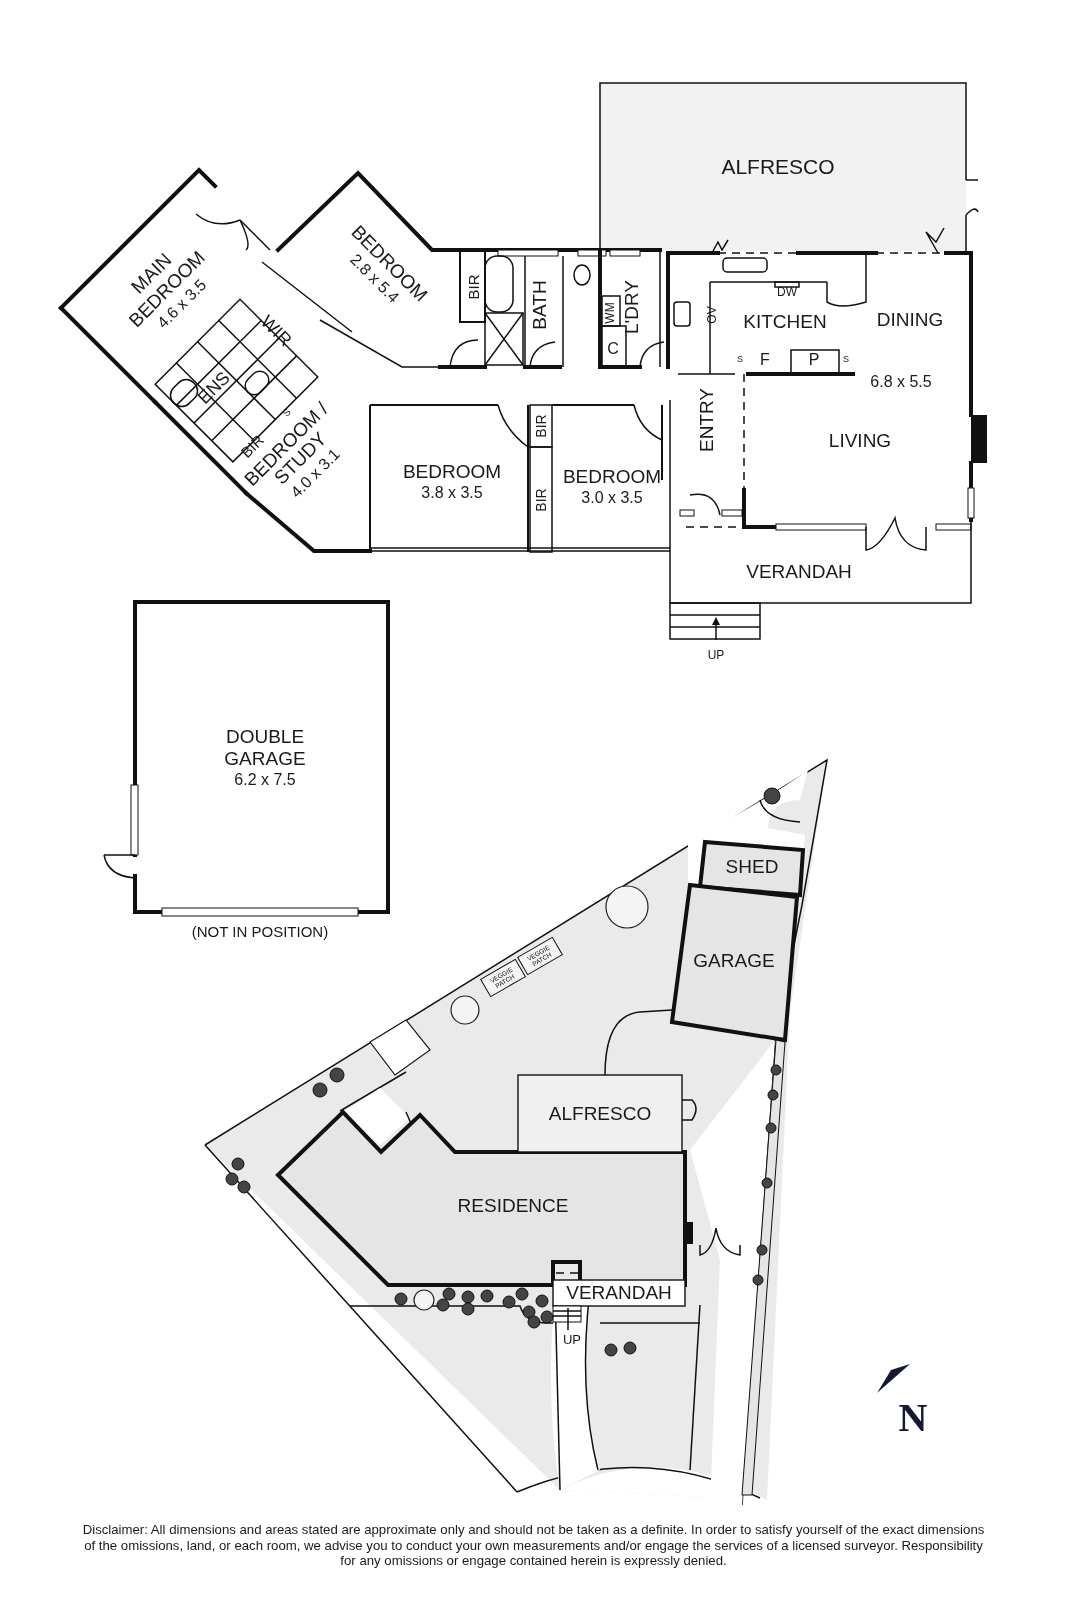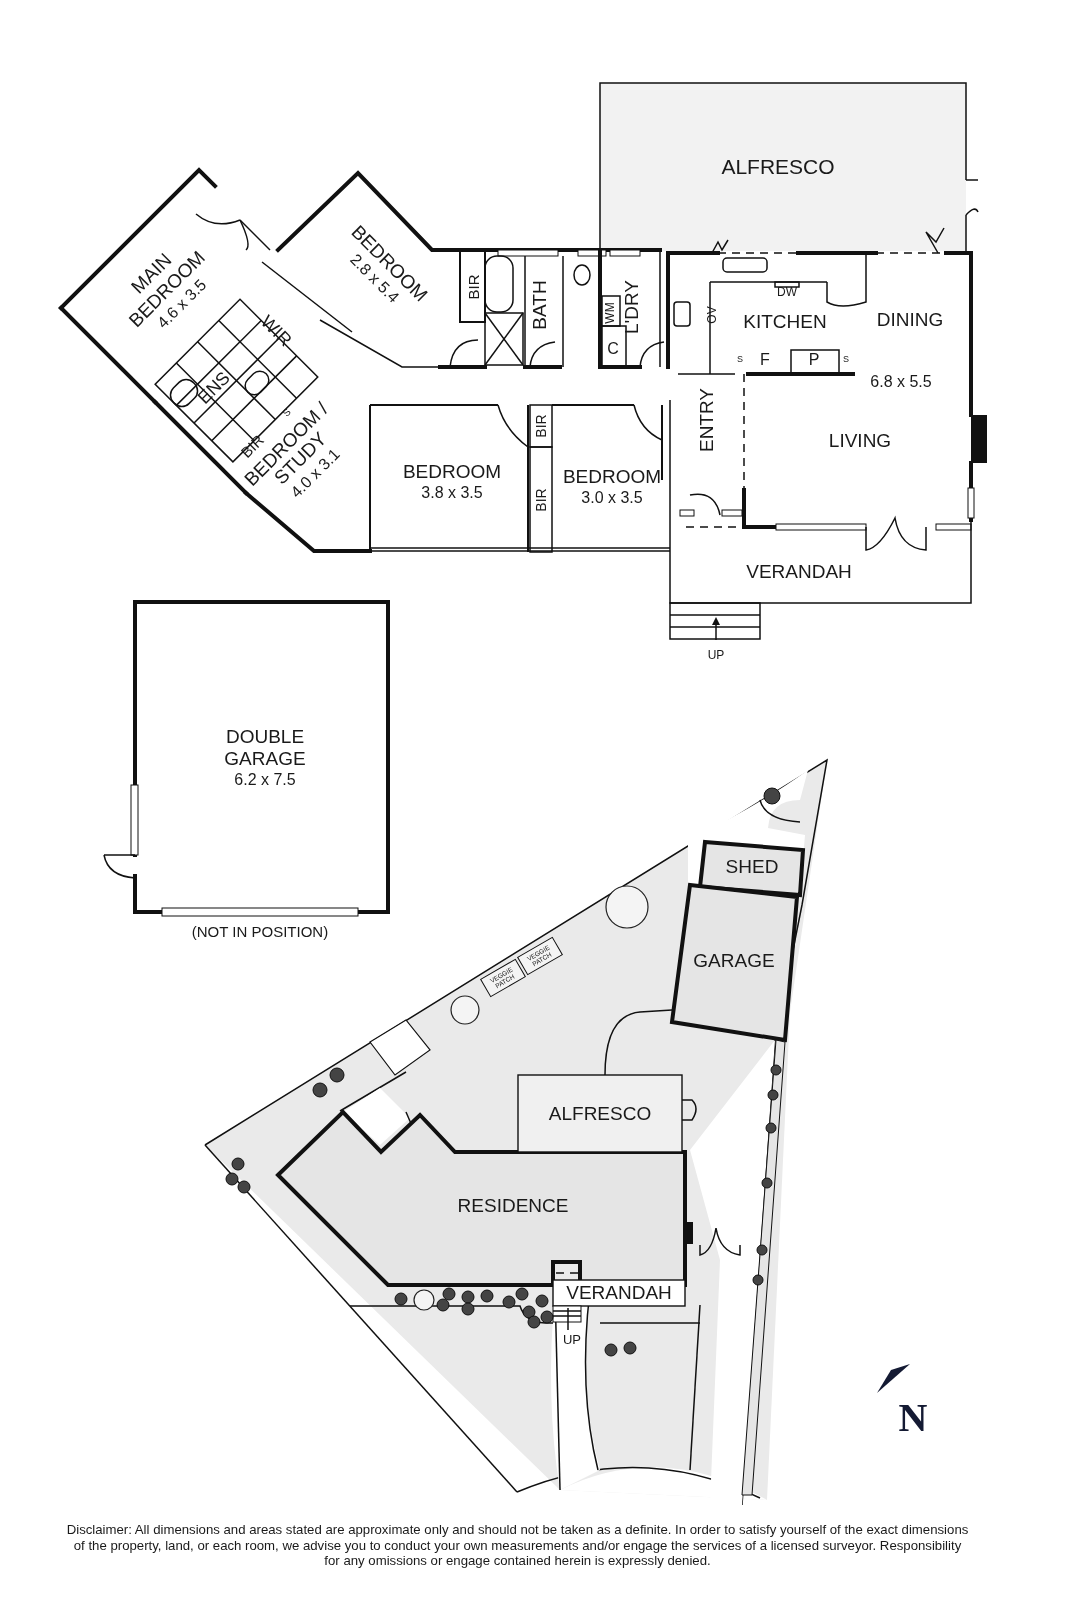--- a/index.html
+++ b/index.html
@@ -10,21 +10,21 @@
   .w { stroke: #111; stroke-width: 4; fill: none; stroke-linecap: square; }
   .t { stroke: #111; stroke-width: 1.5; fill: none; }
   .m { stroke: #111; stroke-width: 2; fill: none; }
   .win { stroke: #111; stroke-width: 1; fill: #fff; }
   .dash { stroke: #111; stroke-width: 1.5; stroke-dasharray: 8 6; fill: none; }
   .gray { fill: #eaeaea; }
   .lightgray { fill: #f2f2f2; }
   .shrub { fill: #444; stroke: #111; stroke-width: 1; }
   .tree { fill: #f4f4f4; stroke: #222; stroke-width: 1.2; }
   .disclaimer {
-    position: absolute; left: 4px; top: 1522px; width: 1027px;
+    position: absolute; left: 20px; top: 1522px; width: 1027px;
     font-size: 13.2px; line-height: 15.5px; text-align: center; color: #1a1a1a;
   }
   .disclaimer span { display: block; }
 </style>
 </head>
 <body>
 
 <svg width="1067" height="1520" viewBox="0 0 1067 1520">
 
   <g>
@@ -308,15 +308,15 @@
   </g>
 
   <g>
     <polygon points="891,1370 910,1364 877,1393" fill="#141a33"></polygon>
     <text class="lbl" x="913" y="1431" font-size="40" font-weight="bold" text-anchor="middle" fill="#141a33" style="font-family:'Liberation Serif','DejaVu Serif',serif; fill:#141a33;">N</text>
   </g>
 </svg>
 
 <div class="disclaimer">
   <span>Disclaimer: All dimensions and areas stated are approximate only and should not be taken as a definite. In order to satisfy yourself of the exact dimensions</span>
-  <span>of the property, land, or each room, we advise you to conduct your own measurements and/or engage the services of a licensed surveyor. Responsibility</span>
+  <span>of the omissions, land, or each room, we advise you to conduct your own measurements and/or engage the services of a licensed surveyor. Responsibility</span>
   <span>for any omissions or engage contained herein is expressly denied.</span>
 </div>
 
 </body></html>

